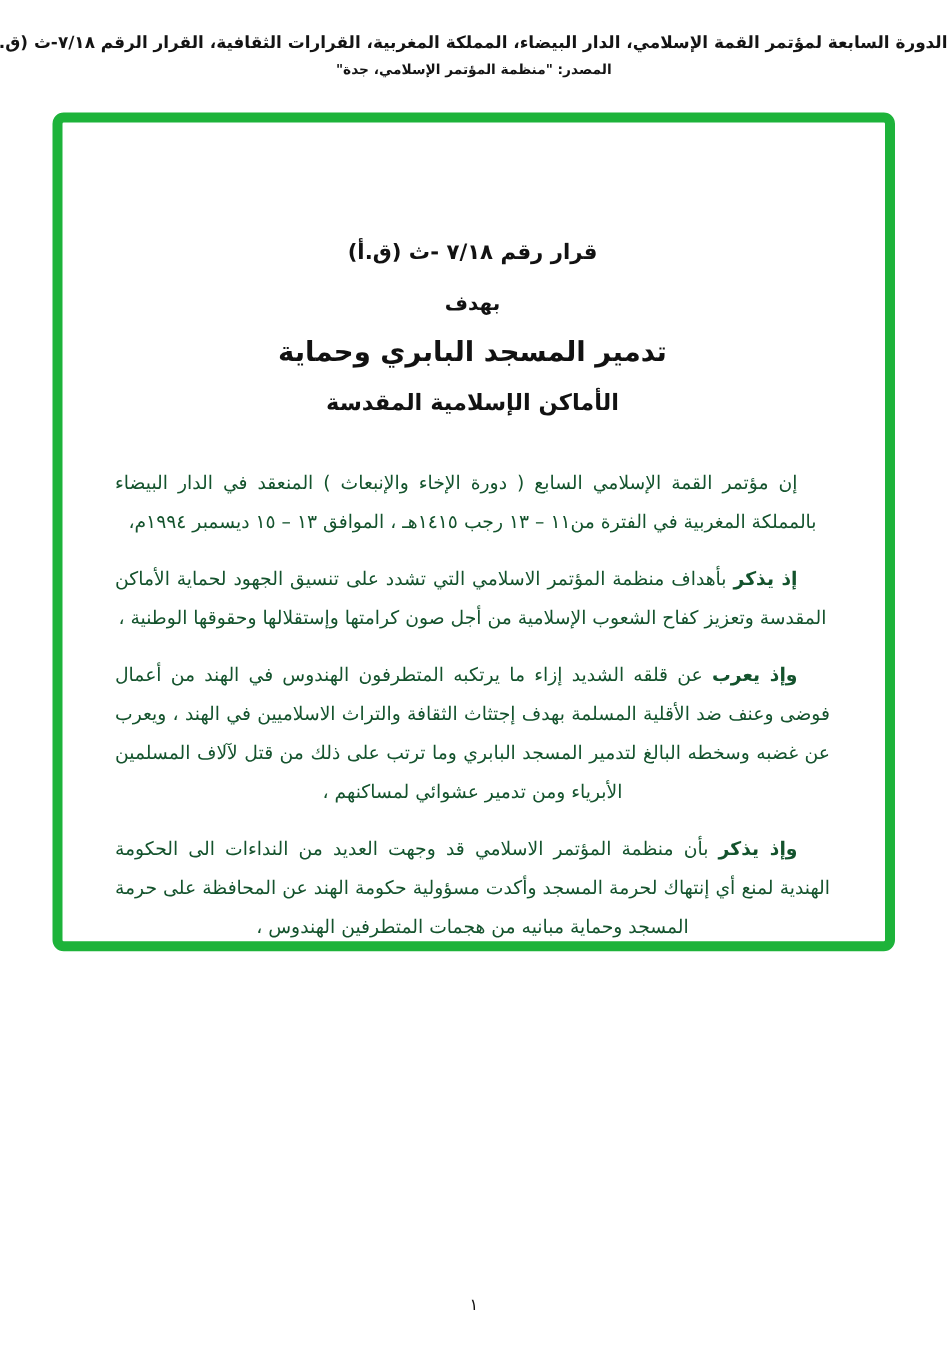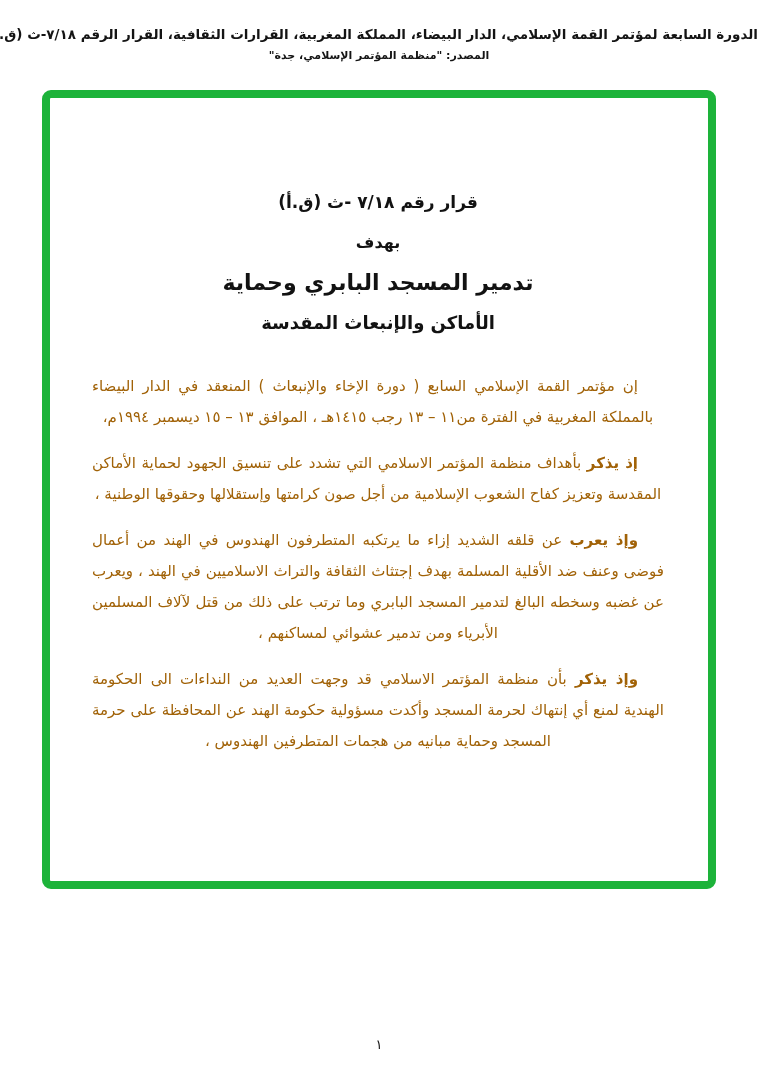--- a/index.html
+++ b/index.html
@@ -38,21 +38,21 @@
     font-size: 11px;
     font-weight: bold;
   }
 
   
   .doc-frame {
     position: absolute;
     left: 42px;
     top: 90px;
     width: 674px;
-    height: 799px;
+    height: 671px;
     border: 8px solid #1db33a;
     border-radius: 9px;
     background: #ffffff;
     padding: 94px 44px 10px 42px;
     direction: rtl;
   }
 
   
   .title-block {
     text-align: center;
@@ -64,21 +64,21 @@
   .title-block .t3 { font-size: 22px; margin-bottom: 17px; letter-spacing: 0.5px; }
   .title-block .t4 { font-size: 18px; letter-spacing: 0.5px; }
 
   
   .body-text {
     margin-top: 38px;
     font-size: 15px;
     line-height: 31px;
     text-align: justify;
     text-align-last: center;
-    color: #a16207;
+    color: #14532d;
   }
   .body-text p.para {
     margin-bottom: 15px;
     text-indent: 26px;
   }
   .body-text p.para b { font-weight: bold; }
 
   
   .page-number {
     position: absolute;
@@ -99,21 +99,21 @@
     <div class="line1">الدورة السابعة لمؤتمر القمة الإسلامي، الدار البيضاء، المملكة المغربية، القرارات الثقافية، القرار الرقم ٧/١٨-ث (ق.أ)</div>
     <div class="line2">المصدر: "منظمة المؤتمر الإسلامي، جدة"</div>
   </div>
 
   <div class="doc-frame">
 
     <div class="title-block">
       <div class="t1">قرار رقم ٧/١٨ -ث (ق.أ)</div>
       <div class="t2">بهدف</div>
       <div class="t3">تدمير المسجد البابري وحماية</div>
-      <div class="t4">الأماكن والإنبعاث المقدسة</div>
+      <div class="t4">الأماكن الإسلامية المقدسة</div>
     </div>
 
     <div class="body-text">
 
       <p class="para"><b></b><span>إن مؤتمر القمة الإسلامي السابع ( دورة الإخاء والإنبعاث ) المنعقد في الدار البيضاء بالمملكة المغربية في الفترة من١١ – ١٣ رجب ١٤١٥هـ ، الموافق ١٣ – ١٥ ديسمبر ١٩٩٤م،</span></p>
 
       <p class="para"><b>إذ يذكر</b><span> بأهداف منظمة المؤتمر الاسلامي التي تشدد على تنسيق الجهود لحماية الأماكن المقدسة وتعزيز كفاح الشعوب الإسلامية من أجل صون كرامتها وإستقلالها وحقوقها الوطنية ،</span></p>
 
 
 

